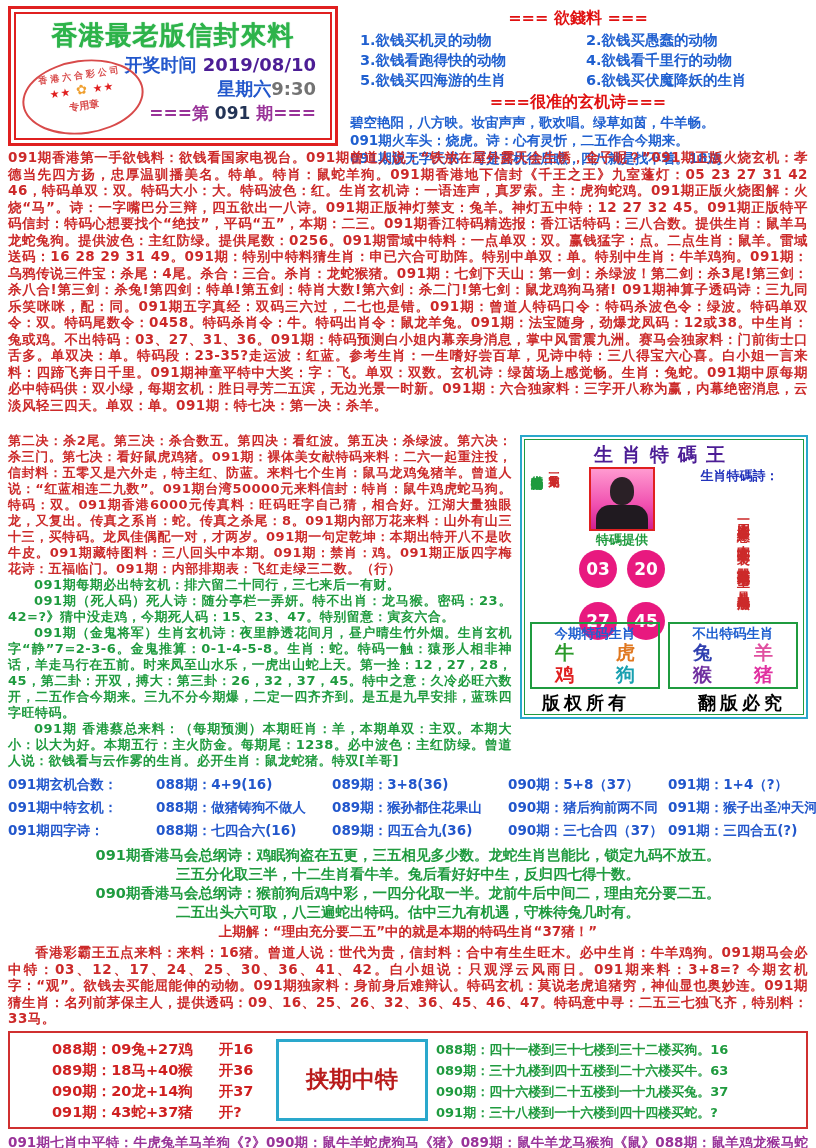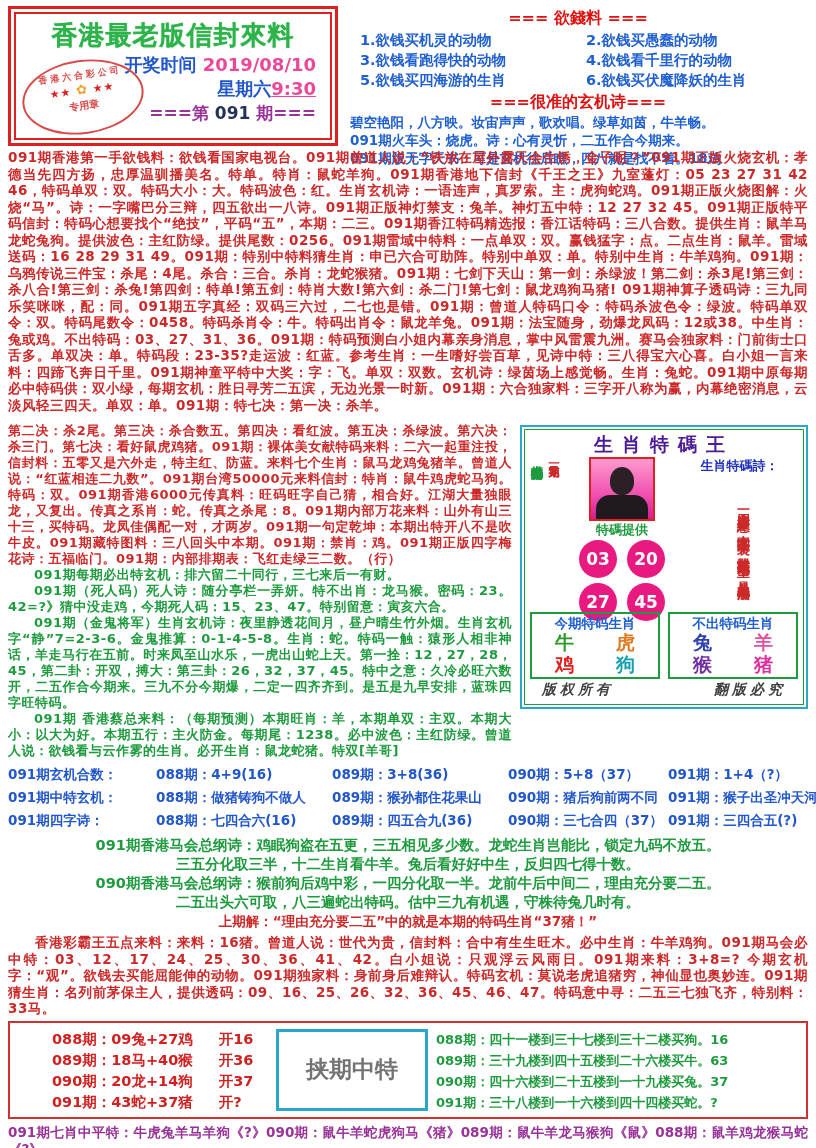--- a/index.html
+++ b/index.html
@@ -7,21 +7,21 @@
     font-family:"DejaVu Sans","Liberation Sans",sans-serif; font-weight:bold; }
   .page { position:relative; width:816px; height:1148px; padding:6px 8px 0 8px; }
 
   
   .top-row { display:flex; gap:10px; height:140px; }
   .header-box { width:330px; border:3px solid #e02020; padding:3px; background:#fff; flex:none; }
   .header-inner { position:relative; border:2px solid #e02020; height:100%; padding:4px 4px 2px 4px; }
   .hb-title { color:#2db34a; font-size:26px; letter-spacing:1px; text-align:center;
     text-shadow:0 0 1px #2db34a; white-space:nowrap; }
   .hb-meta { text-align:right; padding-right:10px; line-height:24px; font-size:18px; }
-  .hb-blue { color:#2257cc; } .hb-red { color:#ec4899; } .hb-cyan { color:#ec4899;text-decoration:underline; }
+  .hb-blue { color:#2257cc; } .hb-red { color:#4c1d95; } .hb-cyan { color:#737373; }
   .hb-issue { color:#993399; font-size:17px; }
   .hb-issue .num { color:#223355; }
   .seal { position:absolute; left:6px; bottom:4px; width:122px; height:74px;
     border:2px solid #d84a4a; border-radius:50%; transform:rotate(-8deg);
     color:#d84a4a; text-align:center; font-size:9px; padding-top:7px; }
   .seal-ring { letter-spacing:3px; }
   .seal-stars { font-size:11px; color:#e02020; letter-spacing:1px; line-height:16px; }
   .seal-flower { color:#f0a030; font-size:13px; }
   .seal-bottom { font-size:10px; }
 
@@ -30,21 +30,21 @@
   .yq-grid { display:grid; grid-template-columns:1fr 1fr; column-gap:4px; row-gap:1px;
     color:#2060d0; font-size:14.5px; padding:2px 0 2px 12px; line-height:19px; }
   .xj-lines { color:#2060d0; font-size:13.5px; line-height:18px; padding-left:2px; }
 
   
   .red-text { color:#cc2a2a; }
   .green-text { color:#1f9b3f; }
   .para { font-size:13.5px; line-height:16.5px; text-align:justify; letter-spacing:0.5px; }
   .red-full { margin-top:3px; }
 
-  .wrap-row { position:relative; margin-top:10px; min-height:286px; }
+  .wrap-row { position:relative; margin-top:20px; min-height:286px; }
   .narrow { margin-right:296px; }
   .narrow .para { font-size:13px; line-height:16px; }
   .g-para { text-indent:2em; }
 
   
   .sz-box { position:absolute; top:2px; right:0; width:288px; height:284px;
     border:2px solid #2aa8cc; outline:1px solid #1f9b3f; outline-offset:-5px;
     background:#fff; padding:7px 8px 4px 8px; }
   .sz-title { color:#4c1d95; font-size:19px; letter-spacing:9px; text-align:center; line-height:20px; }
   .sz-main { display:flex; margin-top:3px; height:152px; }
@@ -53,56 +53,56 @@
   .sz-issue-vert { color:#cc2a2a; font-size:11px; height:80px; margin-left:1px; }
   .sz-mid { width:118px; margin-left:3px; text-align:center; }
   .sz-photo { width:66px; height:64px; margin:0 auto; border:2px solid #e02020;
     background:linear-gradient(180deg,#ff9ad0 0%,#f050b0 60%,#d02090 100%);
     position:relative; overflow:hidden; }
   .sz-photo .head { position:absolute; left:50%; top:8px; transform:translateX(-50%);
     width:24px; height:28px; border-radius:50% 50% 45% 45%; background:#2a2026; }
   .sz-photo .body { position:absolute; left:50%; bottom:-2px; transform:translateX(-50%);
     width:52px; height:26px; border-radius:14px 14px 0 0; background:#201a20; }
   .sz-tigong { color:#1f9b3f; font-size:13px; line-height:16px; margin-top:1px; }
-  .sz-circles { display:grid; grid-template-columns:38px 38px; gap:5px 10px;
+  .sz-circles { display:grid; grid-template-columns:38px 38px; gap:14px 10px;
     justify-content:center; margin-top:2px; }
   .ball { width:38px; height:38px; border-radius:50%; background:#e8197f; color:#fff;
     font-size:17px; display:flex; align-items:center; justify-content:center; }
   .sz-poem { flex:1; text-align:center; }
   .sz-poem-title { color:#2233bb; font-size:13px; }
   .sz-poem-cols { margin:4px auto 0 auto; height:122px; color:#cc2a2a; font-size:13px;
     line-height:16px; display:inline-block; letter-spacing:1px; }
   .sz-poem-cols span { margin-left:7px; display:inline-block; }
   .sz-animal-row { display:flex; gap:8px; margin-top:3px; }
   .sz-animal-box { flex:1; border:2px solid #1f9b3f; padding:1px 2px 2px 2px; text-align:center; }
   .sz-ab-title { color:#2060d0; font-size:13.5px; line-height:16px; }
   .sz-animals { display:grid; grid-template-columns:1fr 1fr; line-height:22px; font-size:19px; }
   .sz-footer { display:flex; justify-content:space-between; padding:2px 12px 0 12px;
-    color:#404040; font-size:14px; letter-spacing:4px;font-style:italic; }
+    color:#000000; font-size:18px; letter-spacing:4px; }
 
   
   .blue-table { margin-top:4px; font-size:13.5px; color:#2257cc; }
   .bt-row { display:grid; grid-template-columns:148px 176px 176px 160px auto;
     line-height:23px; white-space:nowrap; }
 
   
   .zonggang { margin-top:4px; text-align:center; font-size:14.5px; line-height:19px; }
   .zg-note { color:#cc2a2a; font-size:13.5px; }
 
   
   .caiba { text-indent:2em; margin-top:3px; }
 
   
   .jiaqi-box { margin-top:4px; border:2px solid #d03030; display:flex;
     padding:6px 6px; align-items:stretch; height:98px; }
   .jq-left { width:252px; padding-left:36px; color:#d02020; font-size:14.5px; line-height:21px; }
   .jq-left-row { display:flex; white-space:nowrap; }
   .jq-result { margin-left:26px; }
   .jq-center { width:152px; border:3px solid #2aa8cc; display:flex; align-items:center;
-    justify-content:center; font-size:23px; color:#737373; margin:0 8px; flex:none; }
+    justify-content:center; font-size:23px; color:#b91c1c; margin:0 8px; flex:none; }
   .jq-right { flex:1; color:#1f9b3f; font-size:13px; line-height:21px; white-space:nowrap; }
 
   
   .bottom { margin-top:5px; color:#993399; font-size:13.5px; line-height:17.5px; text-align:justify; }
 </style>
 </head>
 <body>
 
 <div class="page">
 

